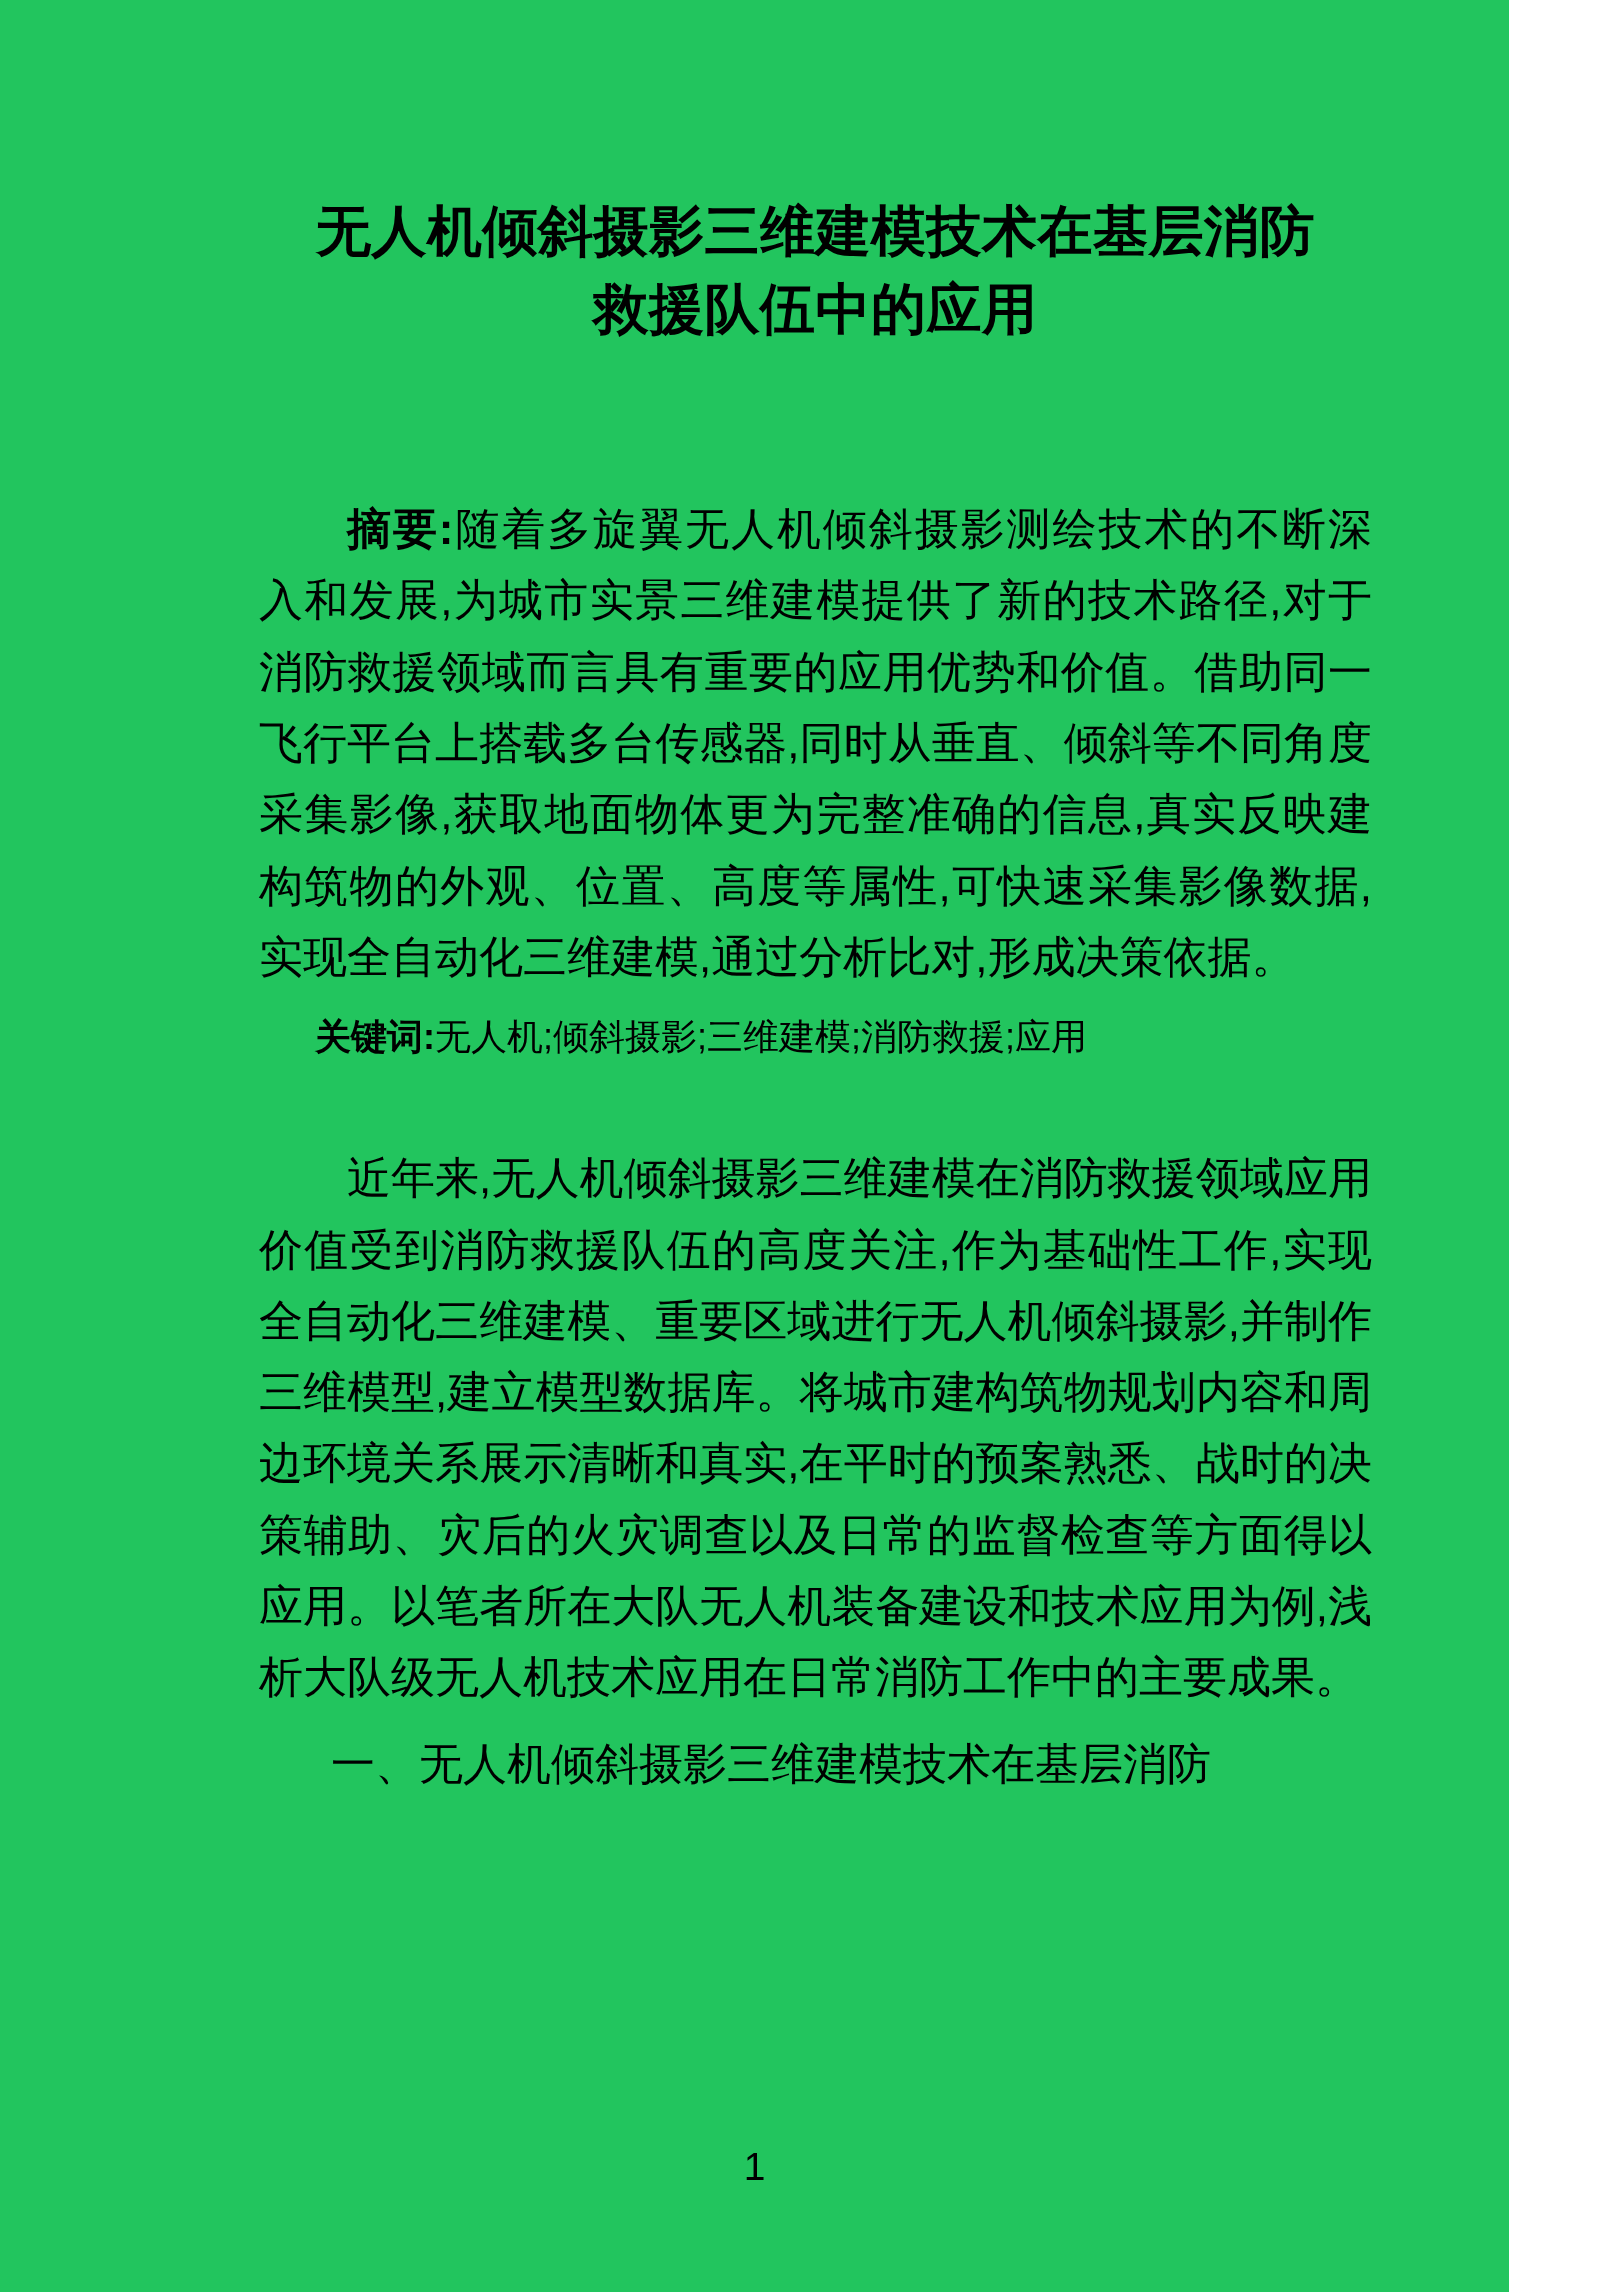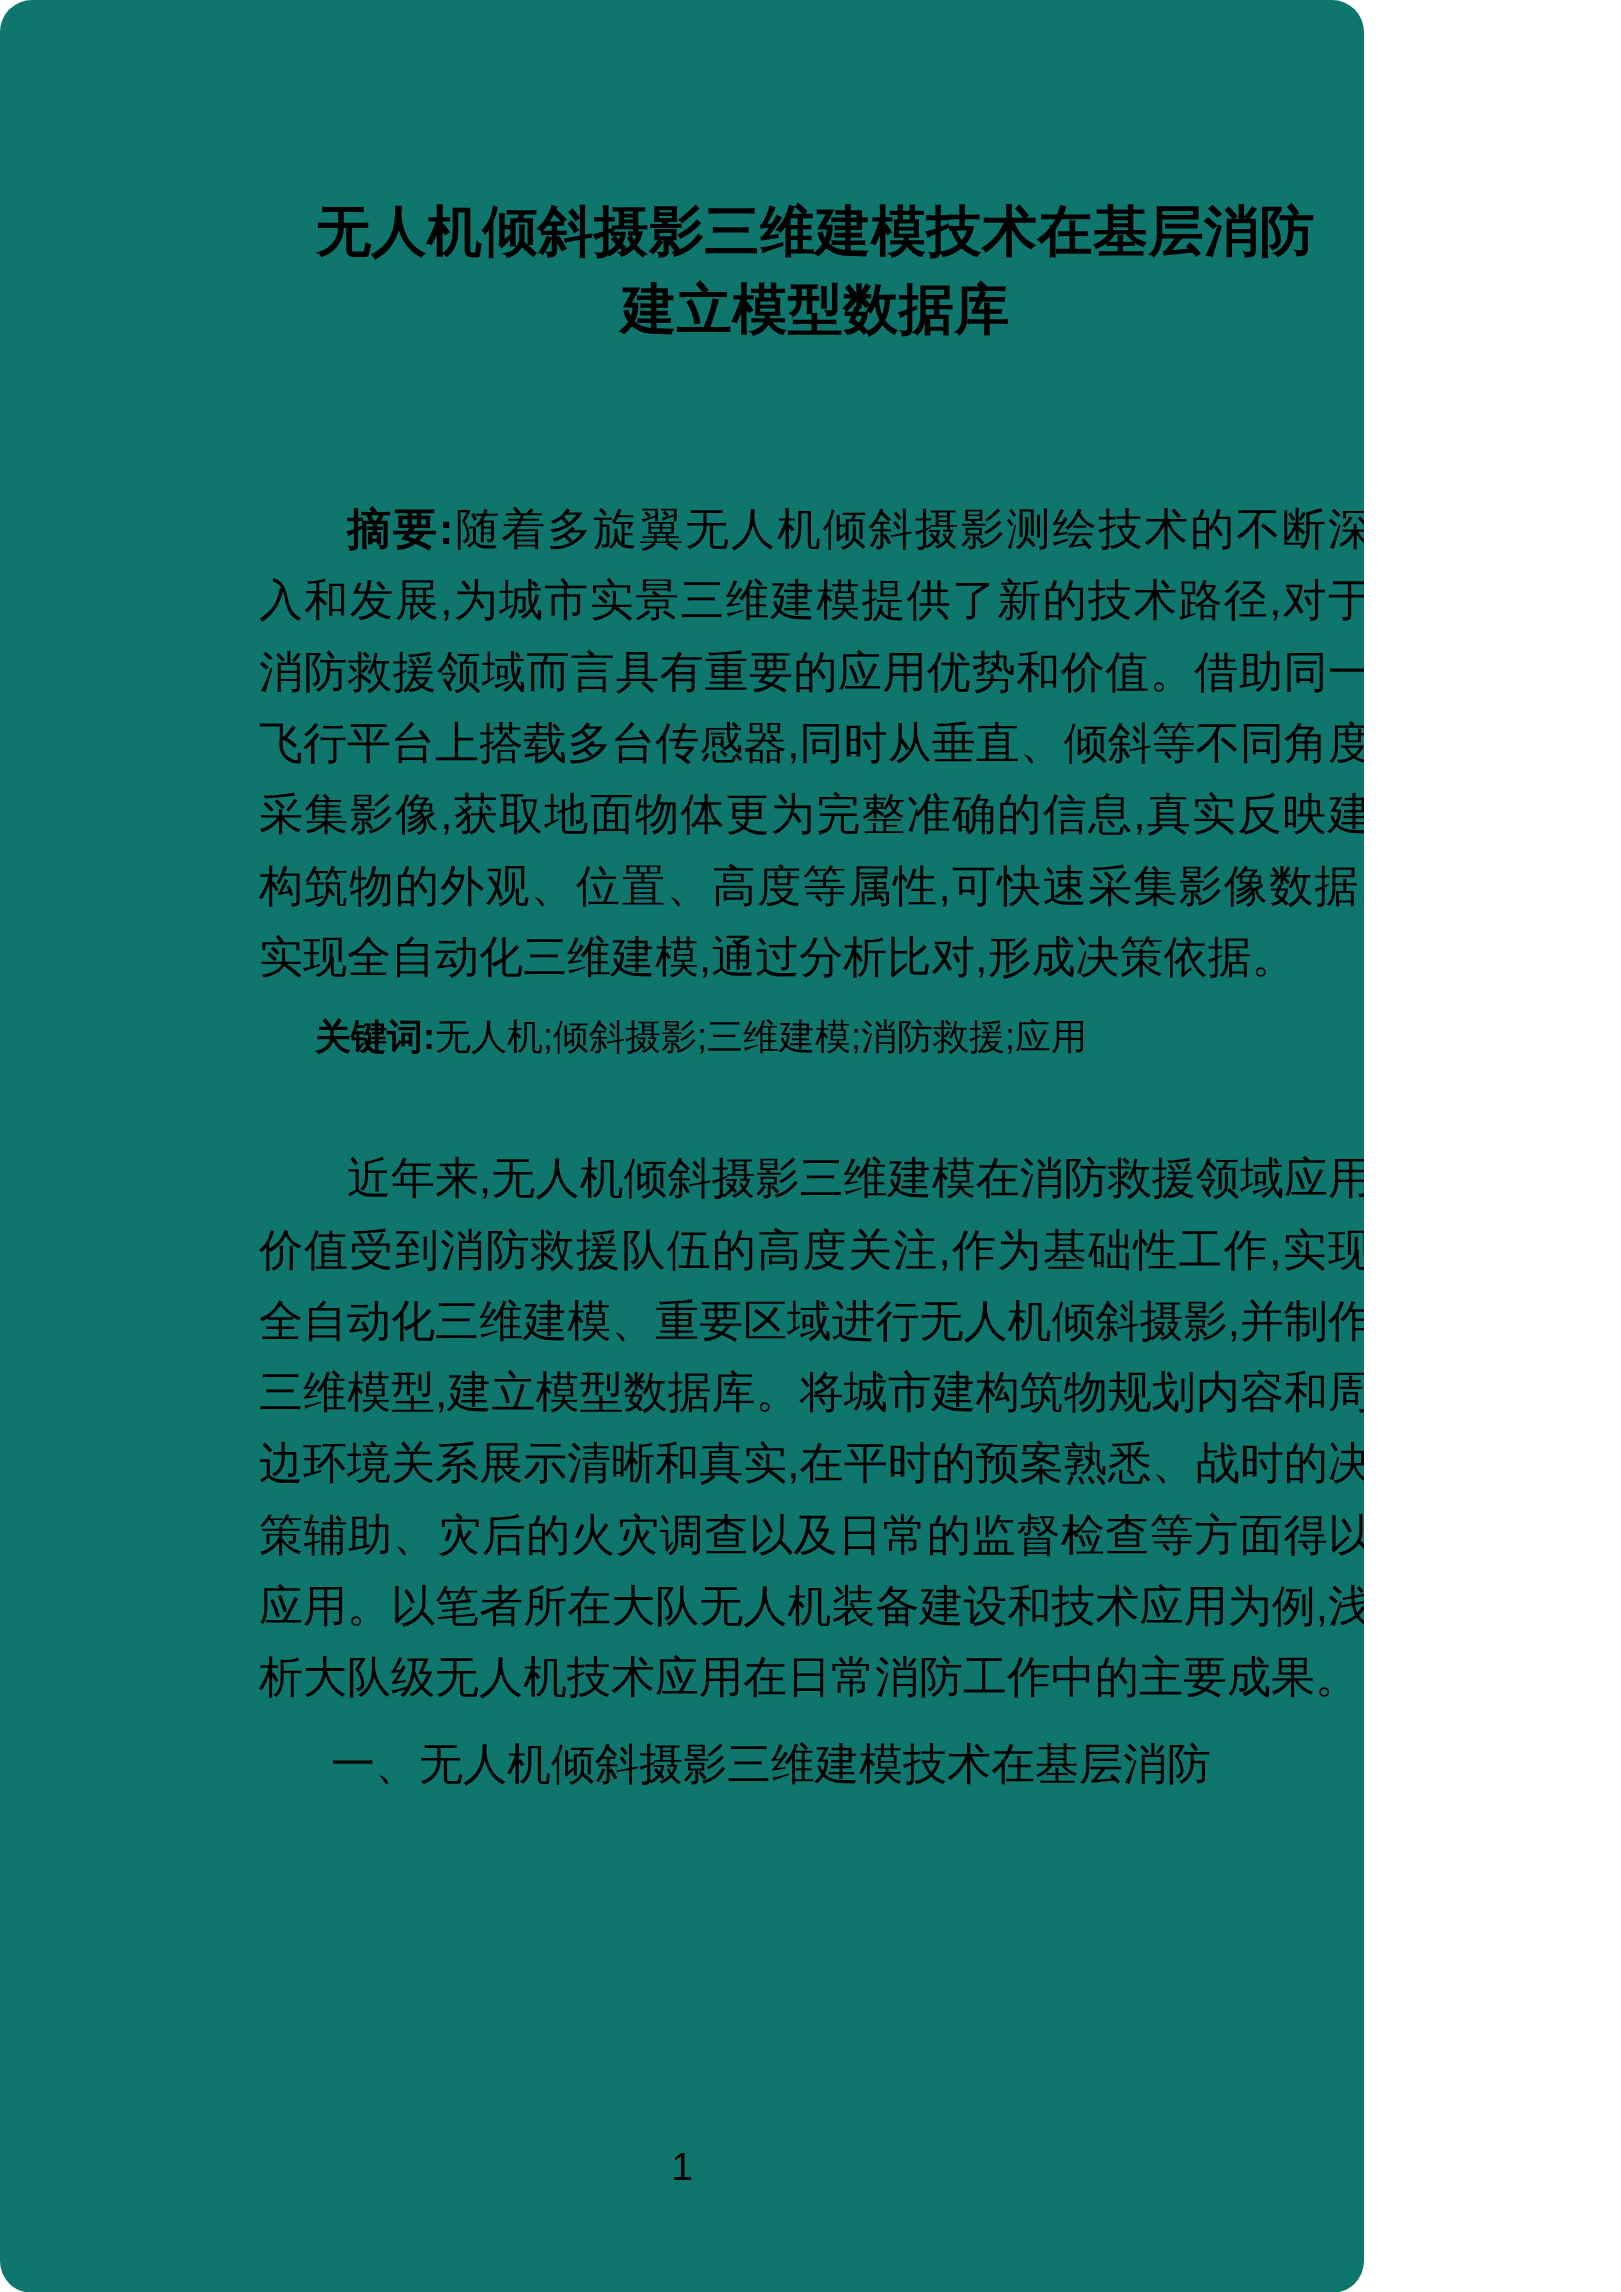--- a/index.html
+++ b/index.html
@@ -6,26 +6,25 @@
     margin: 0;
     padding: 0;
     background: #ffffff;
   }
   body {
     font-family: "Liberation Sans", "DejaVu Sans", sans-serif;
     color: #000000;
   }
   #page {
     position: relative;
-    width: 1364px;
+    width: 1509px;
     height: 2293px;
-    background: #0f766e;
+    background: #22c55e;
     box-sizing: border-box;
     overflow: hidden;
-    border-radius: 32px;
   }
   
   .content {
     position: absolute;
     left: 243px;
     top: 0;
     width: 1145px;
     height: 2293px;
   }
 
@@ -98,21 +97,21 @@
 </style>
 </head>
 <body>
 
 <div id="page">
 
   <div class="content">
 
     <h1 class="doc-title">
       <span class="title-line">无人机倾斜摄影三维建模技术在基层消防</span>
-      <span class="title-line">建立模型数据库</span>
+      <span class="title-line">救援队伍中的应用</span>
     </h1>
 
     <div class="abstract-block">
       <p class="para indent2"><span class="lead">摘要:</span><span>随着多旋翼无人机倾斜摄影测绘技术的不断深入和发展,为城市实景三维建模提供了新的技术路径,对于消防救援领域而言具有重要的应用优势和价值。借助同一飞行平台上搭载多台传感器,同时从垂直、倾斜等不同角度采集影像,获取地面物体更为完整准确的信息,真实反映建构筑物的外观、位置、高度等属性,可快速采集影像数据,实现全自动化三维建模,通过分析比对,形成决策依据。</span></p>
 
       <p class="keywords"><span class="lead">关键词:</span><span>无人机;倾斜摄影;三维建模;消防救援;应用</span></p>
     </div>
 
     <div class="body-block">
       <p class="para indent2">近年来,无人机倾斜摄影三维建模在消防救援领域应用价值受到消防救援队伍的高度关注,作为基础性工作,实现全自动化三维建模、重要区域进行无人机倾斜摄影,并制作三维模型,建立模型数据库。将城市建构筑物规划内容和周边环境关系展示清晰和真实,在平时的预案熟悉、战时的决策辅助、灾后的火灾调查以及日常的监督检查等方面得以应用。以笔者所在大队无人机装备建设和技术应用为例,浅析大队级无人机技术应用在日常消防工作中的主要成果。</p>

